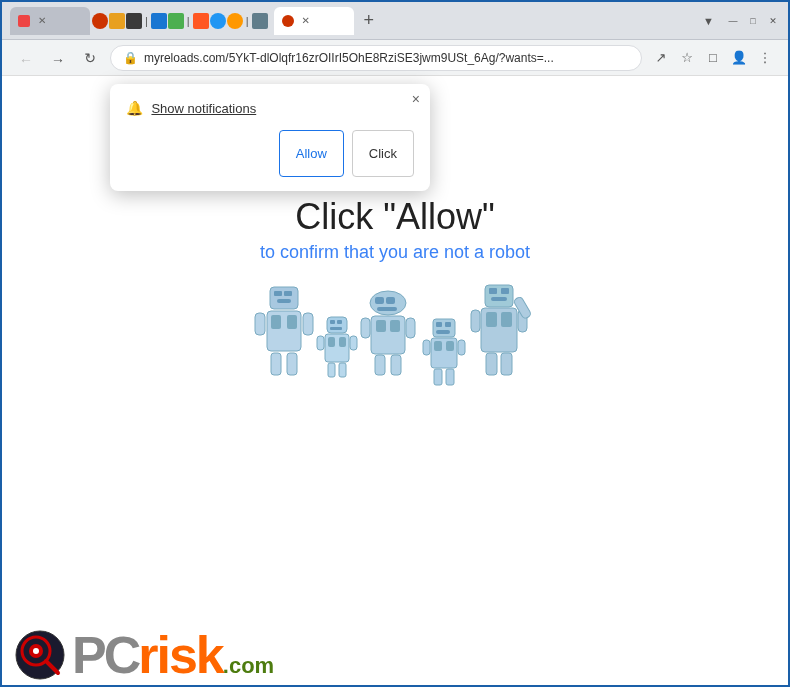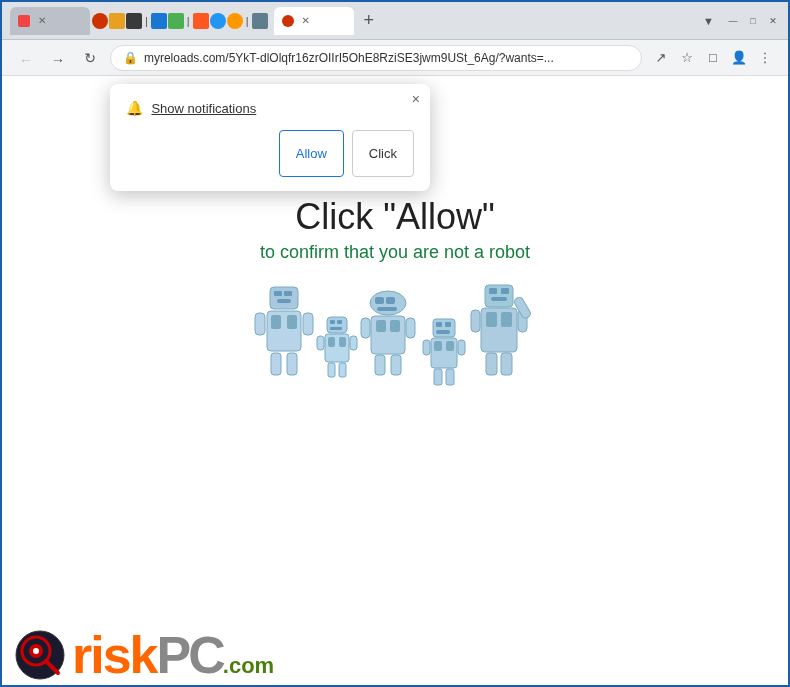--- a/index.html
+++ b/index.html
@@ -216,21 +216,21 @@
     
     .main-heading {
       margin-top: 120px;
       font-size: 36px;
       font-weight: 400;
       color: #222;
       text-align: center;
     }
     .main-subheading {
       font-size: 18px;
-      color: #15803d;
+      color: #3b82f6;
       text-align: left;
       margin-top: 4px;
     }
 
     
     .robots-area {
       margin-top: 24px;
       width: 300px;
       height: 120px;
       display: flex;
@@ -418,19 +418,19 @@
   <div class="footer-logo">
 
     <svg width="52" height="52" viewBox="0 0 52 52">
       <circle cx="26" cy="26" r="24" fill="#1a1a2e" stroke="#333" stroke-width="1"></circle>
       <circle cx="22" cy="22" r="14" fill="none" stroke="#cc0000" stroke-width="3"></circle>
       <circle cx="22" cy="22" r="7" fill="#cc0000"></circle>
       <line x1="32" y1="32" x2="44" y2="44" stroke="#cc0000" stroke-width="4" stroke-linecap="round"></line>
       <circle cx="22" cy="22" r="3" fill="#fff"></circle>
     </svg>
     <div style="display:flex;align-items:baseline;">
+      <span style="font-size:52px;font-weight:900;color:#888;font-family:Arial Black,Arial,sans-serif;letter-spacing:-3px;line-height:1;">PC</span>
       <span style="font-size:52px;font-weight:900;color:#ff6600;font-family:Arial Black,Arial,sans-serif;letter-spacing:-2px;line-height:1;">risk</span>
-      <span style="font-size:52px;font-weight:900;color:#888;font-family:Arial Black,Arial,sans-serif;letter-spacing:-3px;line-height:1;">PC</span>
       <span style="font-size:22px;font-weight:700;color:#4d7c0f;font-family:Arial,sans-serif;">.com</span>
     </div>
   </div>
 
 </div>
 
 </body></html>

